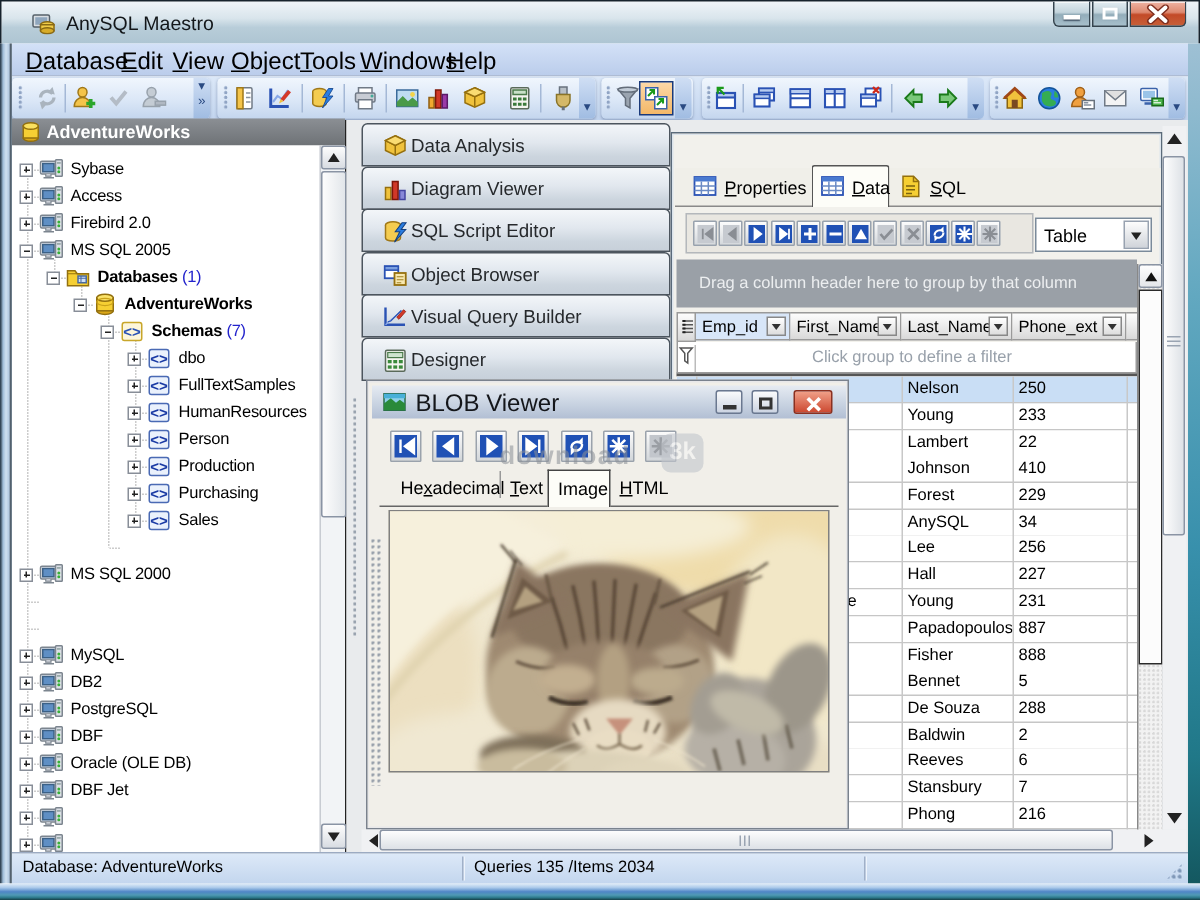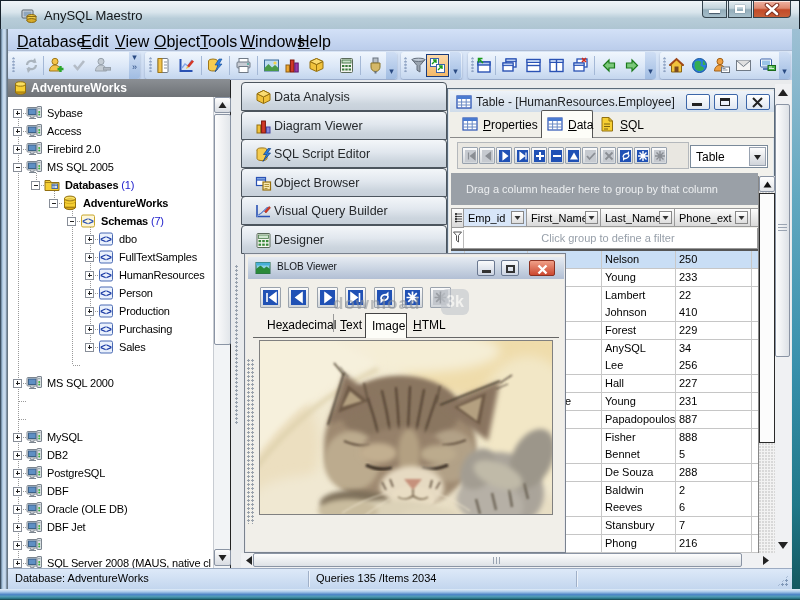--- a/index.html
+++ b/index.html
@@ -57,21 +57,21 @@
 
 .gband{position:absolute;background:#9aa0a7;color:#eceef0;font-size:11px}
 .hcell{position:absolute;height:19px;background:linear-gradient(#fdfdfd,#d9d9d9);border:1px solid #9a9a9a;border-left:none;font-size:11px;color:#000}
 .hcell span{position:absolute;left:4px;top:3px}
 .drop{position:absolute;right:2px;top:2px;width:13px;height:13px;border:1px solid #888;background:linear-gradient(#fff,#ddd)}
 .grow{position:absolute;width:307px;height:18px;border-bottom:1px solid #c6c6c6;background:#fff}
 .grow div{position:absolute;top:2px;font-size:11px;color:#000}
 
 #bwin{position:absolute;left:13px;top:173px;width:322px;height:300px;background:#f1efe9;border:1px solid #7a828e;box-shadow:inset 0 0 0 1px #e8e8ea}
 #bwtitle{position:absolute;left:3px;top:3px;width:316px;height:22px;background:linear-gradient(#e6ebf2 0%,#c6d1e0 60%,#b2bfd4 100%)}
-#bwtitle .tt{position:absolute;left:29px;top:4px;font-size:10px;color:#14161a}
+#bwtitle .tt{position:absolute;left:29px;top:4px;font-size:16px;color:#14161a}
 .xpbtn{position:absolute;top:3px;width:18px;height:16px;border:1px solid #6a7890;border-radius:2px;background:linear-gradient(#fafbfc,#ccd4e2)}
 .bnavbtn{position:absolute;top:0;width:21px;height:21px;border:1px solid #9aa2ac;background:linear-gradient(#fbfbfb,#d2d6da);border-radius:1px}
 .bnavin{position:absolute;left:2px;top:2px;width:15px;height:15px;background:#2051b5}
 .bnavin.dis{background:#c2c6cc}
 </style></head>
 <body>
 <div class="a" id="titlebar"></div>
 <div class="a" id="ttext">AnySQL Maestro</div>
 <div class="a capbtn" id="btnmin"></div>
 <div class="a capbtn" id="btnmax"></div>
@@ -566,21 +566,20 @@
 <div class="nicon" style="left:18px"><svg width="16" height="16" viewBox="0 0 16 16">
           <rect x="1" y="2.5" width="10.5" height="8.5" rx="1" fill="#e3e7ec" stroke="#7c858f"></rect>
           <rect x="2.5" y="4" width="7.5" height="5.5" fill="#5f8fc4" stroke="#3c6186"></rect>
           <path d="M4.5 11v1.5h3.5V11" fill="#c8cdd4" stroke="#7c858f" stroke-width=".8"></path>
           <path d="M3 13.5h7" stroke="#7c858f"></path>
           <rect x="11" y="1.5" width="4.5" height="11" rx=".5" fill="#dce0e6" stroke="#7c858f"></rect>
           <rect x="12" y="3" width="2.5" height="1.2" fill="#9aa"></rect>
           <circle cx="13.2" cy="7" r="1" fill="#39b039"></circle>
           <circle cx="13.2" cy="9.5" r="1" fill="#39b039"></circle>
         </svg></div>
-<div class="txt" style="left:39px">SQL Server 2008 (MAUS, native cl</div>
     </div>
 </div>
 <div class="a" id="tscroll">
 <div class="sbtn" style="top:0"><svg width="15" height="14">
         <path d="M7.5 4l4 6h-8z" fill="#222"></path>
       </svg></div>
 <div class="sbtn" style="top:452px;height:17px"><svg width="15" height="15">
         <path d="M7.5 11l-4-6h8z" fill="#222"></path>
       </svg></div>
 <div class="a" style="left:0;top:17px;width:17px;height:231px;background:linear-gradient(90deg,#fdfdfd,#e2e6ea);border:1px solid #8a94a4;border-radius:2px"></div>
@@ -646,40 +645,20 @@
             <rect x="7.2" y="8" width="2.6" height="2.2"></rect>
             <rect x="10.9" y="8" width="2.6" height="2.2"></rect>
             <rect x="3.5" y="11.6" width="2.6" height="2.2"></rect>
             <rect x="7.2" y="11.6" width="2.6" height="2.2"></rect>
             <rect x="10.9" y="11.6" width="2.6" height="2.2"></rect>
           </g>
         </svg></div>
       <div class="st">Designer</div>
     </div>
 <div id="twin">
-<div id="twtitle">
-        <div style="position:absolute;left:6px;top:3px"><svg width="16" height="16" viewBox="0 0 16 16">
-            <rect x="1" y="2" width="14" height="12" fill="#fff" stroke="#2a52b4" stroke-width="1.3"></rect>
-            <rect x="1" y="2" width="14" height="3" fill="#4a7ad0"></rect>
-            <path d="M5.6 5v9M10.2 5v9M1 8h14M1 11h14" stroke="#6a8ac4" stroke-width="1"></path>
-          </svg></div>
-        <div class="tt">Table - [HumanResources.Employee]</div>
-<div class="mdibtn" style="left:236px">
-          <div style="position:absolute;left:5px;top:8px;width:10px;height:3px;background:#222"></div>
-        </div>
-<div class="mdibtn" style="left:264px">
-          <div style="position:absolute;left:5px;top:3px;width:10px;height:8px;border:1.5px solid #222"></div>
-          <div style="position:absolute;left:5px;top:3px;width:10px;height:3px;background:#222"></div>
-        </div>
-<div class="mdibtn" style="left:296px">
-          <svg style="position:absolute;left:4px;top:1px" width="13" height="13">
-            <path d="M2 2l9 9M11 2l-9 9" stroke="#222" stroke-width="2"></path>
-          </svg>
-        </div>
-</div>
 <div style="position:absolute;left:2px;top:23px;width:324px;height:26px;background:#f0efe9;border-bottom:1px solid #8a8a8a"></div>
 <div class="tab" style="left:11px;top:24px;width:80px">
         <div class="tabico"><svg width="17" height="17" viewBox="0 0 17 17">
             <rect x="1" y="2" width="14" height="12" fill="#fff" stroke="#2a52b4" stroke-width="1.2"></rect>
             <rect x="1" y="2" width="14" height="3" fill="#4a7ad0"></rect>
             <path d="M5.6 5v9M10.2 5v9M1 8h14M1 11h14" stroke="#6a8ac4"></path>
           </svg></div>
         <span style="position:absolute;left:24px;top:5px"><u>P</u>roperties</span>
       </div>
 <div class="tab" style="left:93px;top:21px;width:52px;height:28px;background:#fdfdf8;border:1px solid #555;border-bottom:none;border-radius:2px 2px 0 0">

